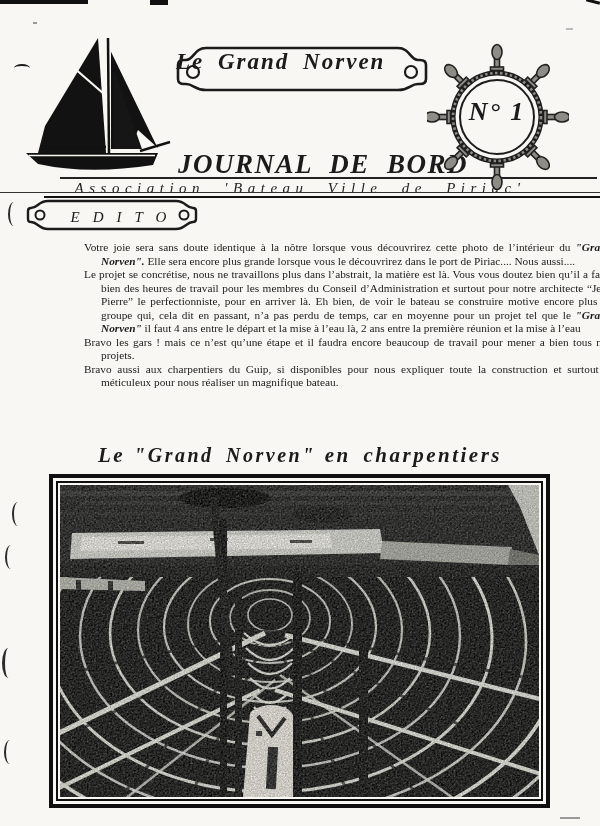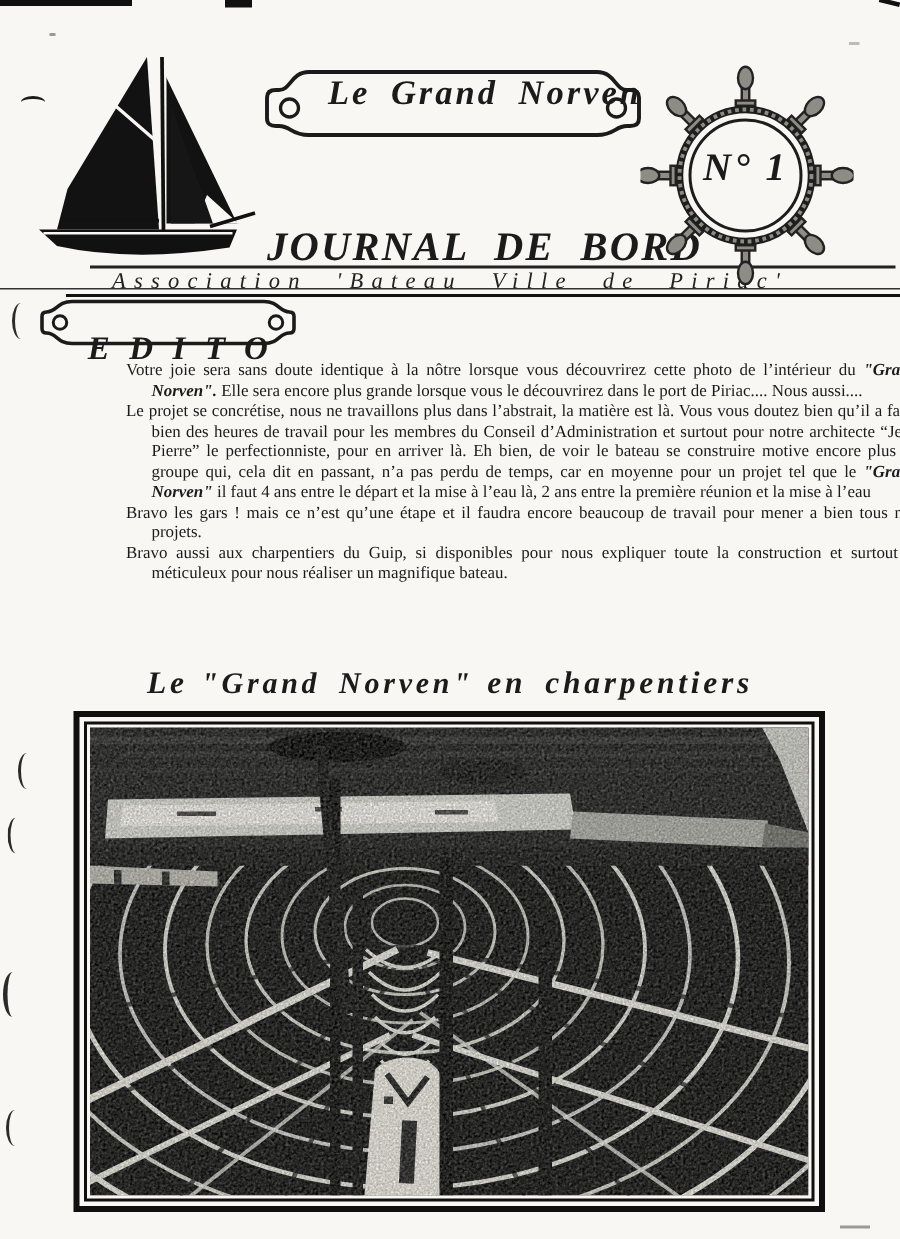--- a/index.html
+++ b/index.html
@@ -9,37 +9,37 @@
   
   .art{position:absolute;background:#111;}
   .arc{position:absolute;width:10px;height:24px;border-left:2px solid #2a2a2a;
        border-radius:50%;background:none;}
   .dash{position:absolute;width:16px;height:6px;border-top:2.5px solid #1c1c1c;
         border-radius:50%;background:none;}
 
   
   .boat{position:absolute;left:18px;top:34px;}
   .plate-wrap{position:absolute;left:176px;top:42px;width:252px;height:52px;}
-  .plate-text{position:absolute;left:0;top:7px;width:100%;text-align:right;
+  .plate-text{position:absolute;left:0;top:7px;width:100%;text-align:left;
               font-style:italic;font-weight:600;font-size:23px;letter-spacing:2px;word-spacing:6px;}
   .journal-title{position:absolute;left:178px;top:149px;width:300px;
                  font-style:italic;font-weight:600;font-size:27px;letter-spacing:1.5px;word-spacing:9px;}
   .wheel{position:absolute;left:427px;top:40px;}
   .issue-no{position:absolute;left:457px;top:97px;width:80px;text-align:center;
             font-style:italic;font-weight:700;font-size:26px;letter-spacing:2px;}
   .ruleA{position:absolute;left:60px;top:177px;width:537px;height:1.5px;background:#222;}
   .assoc{position:absolute;left:50px;top:180px;width:500px;text-align:center;
          font-style:italic;font-size:15px;letter-spacing:5.5px;word-spacing:10px;color:#222;}
   .ruleB{position:absolute;left:0;top:192px;width:600px;height:1.2px;background:#333;}
   .ruleC{position:absolute;left:44px;top:195.5px;width:556px;height:2.6px;background:#111;}
 
   
   .edito-wrap{position:absolute;left:26px;top:197px;width:172px;height:36px;}
-  .edito-text{position:absolute;left:13px;top:22px;width:100%;text-align:center;
-              font-style:italic;font-weight:700;font-size:22px;letter-spacing:13px;}
+  .edito-text{position:absolute;left:13px;top:12px;width:100%;text-align:center;
+              font-style:italic;font-weight:400;font-size:15px;letter-spacing:13px;}
   .body{position:absolute;left:40px;top:241px;width:528px;font-size:11.3px;line-height:13.5px;
         text-align:justify;margin-left:44px;}
   .body p{margin:0;padding-left:17px;text-indent:-17px;}
   .pname{font-style:italic;font-weight:600;}
   .signature{position:absolute;left:290px;top:423px;width:258px;text-align:right;
              font-style:italic;font-weight:700;font-size:12.5px;}
 
   
   .caption{position:absolute;left:0;top:443px;width:600px;text-align:center;
            font-style:italic;font-weight:700;font-size:21px;letter-spacing:2.5px;word-spacing:5px;}

